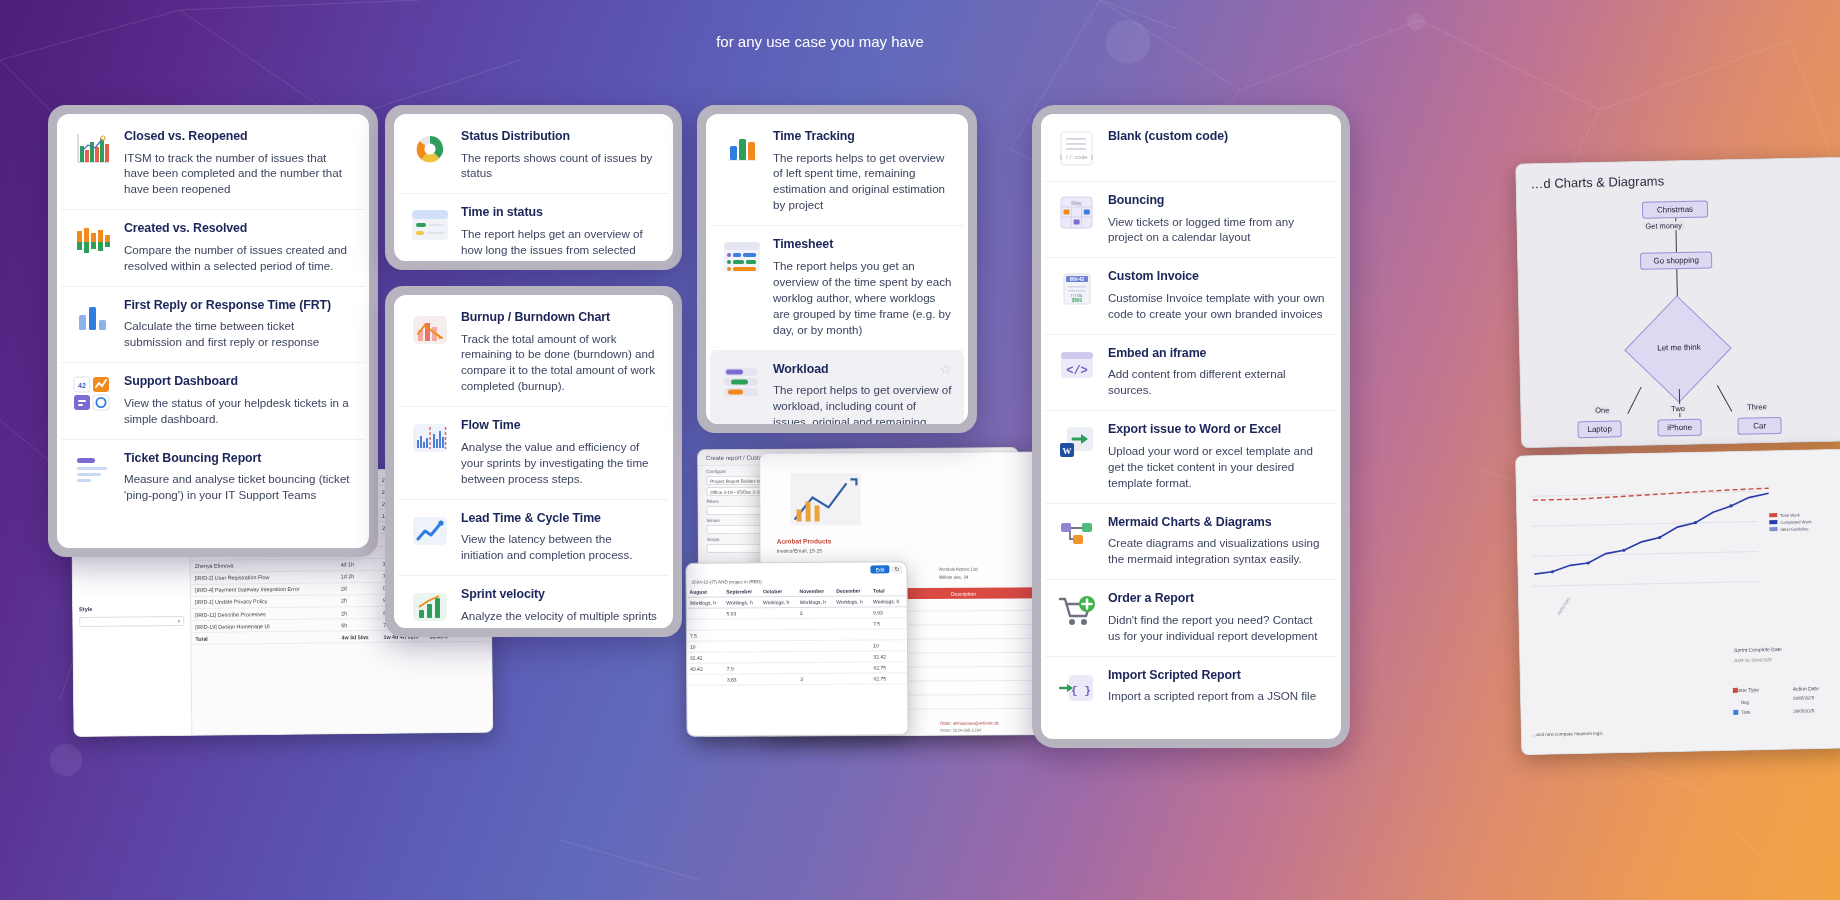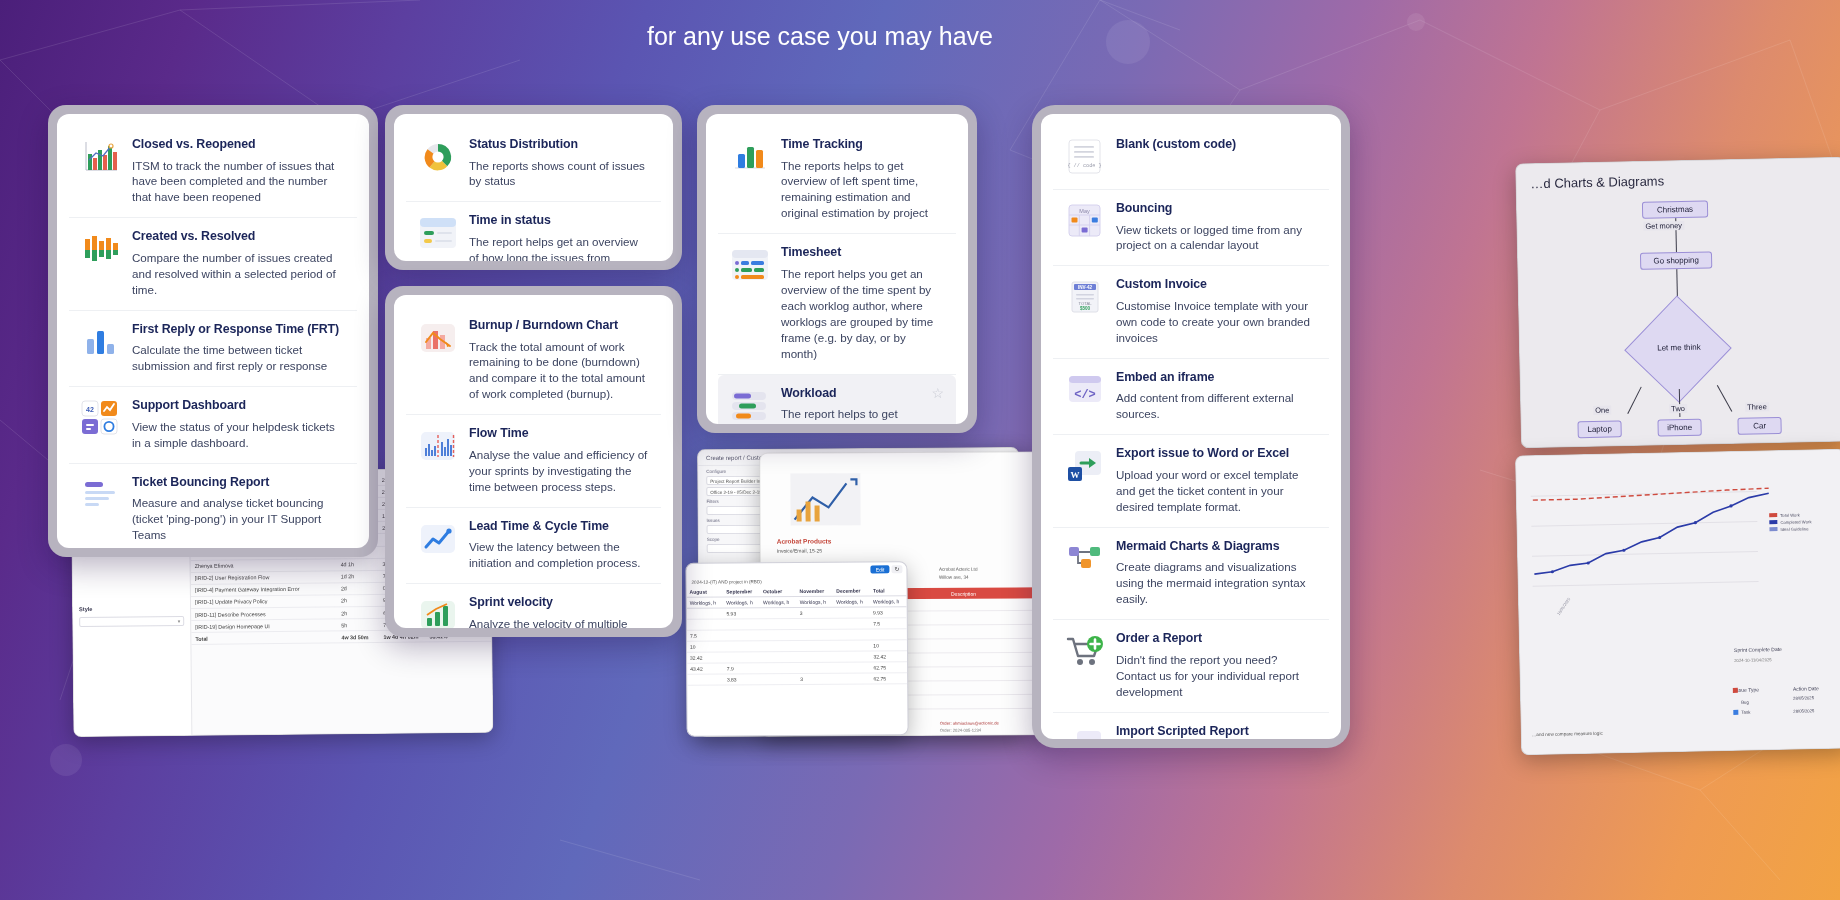--- a/index.html
+++ b/index.html
@@ -25,21 +25,21 @@
         #ef9b52 92%,
         #f2a343 100%);
     overflow: hidden;
   }
   
   #netlines { position: absolute; inset: 0; pointer-events: none; opacity: .35; }
 
   
   .hdr { position: absolute; top: 12px; left: 0; width: 1640px; text-align: center; color: #fff; }
   .hdr h1 { font-size: 33px; font-weight: 400; letter-spacing: .2px; line-height: 1.3; }
-  .hdr h2 { font-size: 25px; font-weight: 400; margin-top: 8px; line-height: 1.3; }
+  .hdr h2 { font-size: 15px; font-weight: 400; margin-top: 20px; line-height: 1.3; }
 
   
   .bgshot {
     position: absolute;
     background: #f4f4f6;
     border-radius: 8px;
     box-shadow: 0 6px 22px rgba(0,0,0,.28);
     overflow: hidden;
     border: 1px solid rgba(0,0,0,.10);
   }
@@ -113,21 +113,21 @@
   }
   .item:last-child { border-bottom: none; }
   .item.sel { background: #f1f1f5; border-radius: 6px; }
   .ico { width: 40px; min-width: 40px; height: 40px; display: flex; align-items: center; justify-content: center; }
   .ico svg { display: block; }
   .txt { flex: 1; min-width: 0; }
   .t-title { font-size: 12.4px; font-weight: bold; color: #1b2559; line-height: 1.25; margin-bottom: 5px; letter-spacing: -0.1px; }
   .t-desc { font-size: 11.6px; color: #3c4460; line-height: 1.38; }
   .star { position: absolute; right: 12px; top: 10px; color: #c9cbd4; font-size: 14px; }
 
-  .shell-inner.pad-list { padding: 12px; overflow: hidden; }
+  .shell-inner.pad-list { padding: 4px; overflow: hidden; }
   .shell-inner.pad-list .item { padding: 11px 12px 12px 12px; }
 </style>
 </head>
 <body>
 
 <div id="stage">
 
   <svg id="netlines" viewBox="0 0 1840 900" preserveAspectRatio="none">
     <g stroke="#ffffff" stroke-opacity="0.30" fill="none" stroke-width="1">
       <path d="M0 60 L180 10 L340 120 L140 200 Z"></path>

